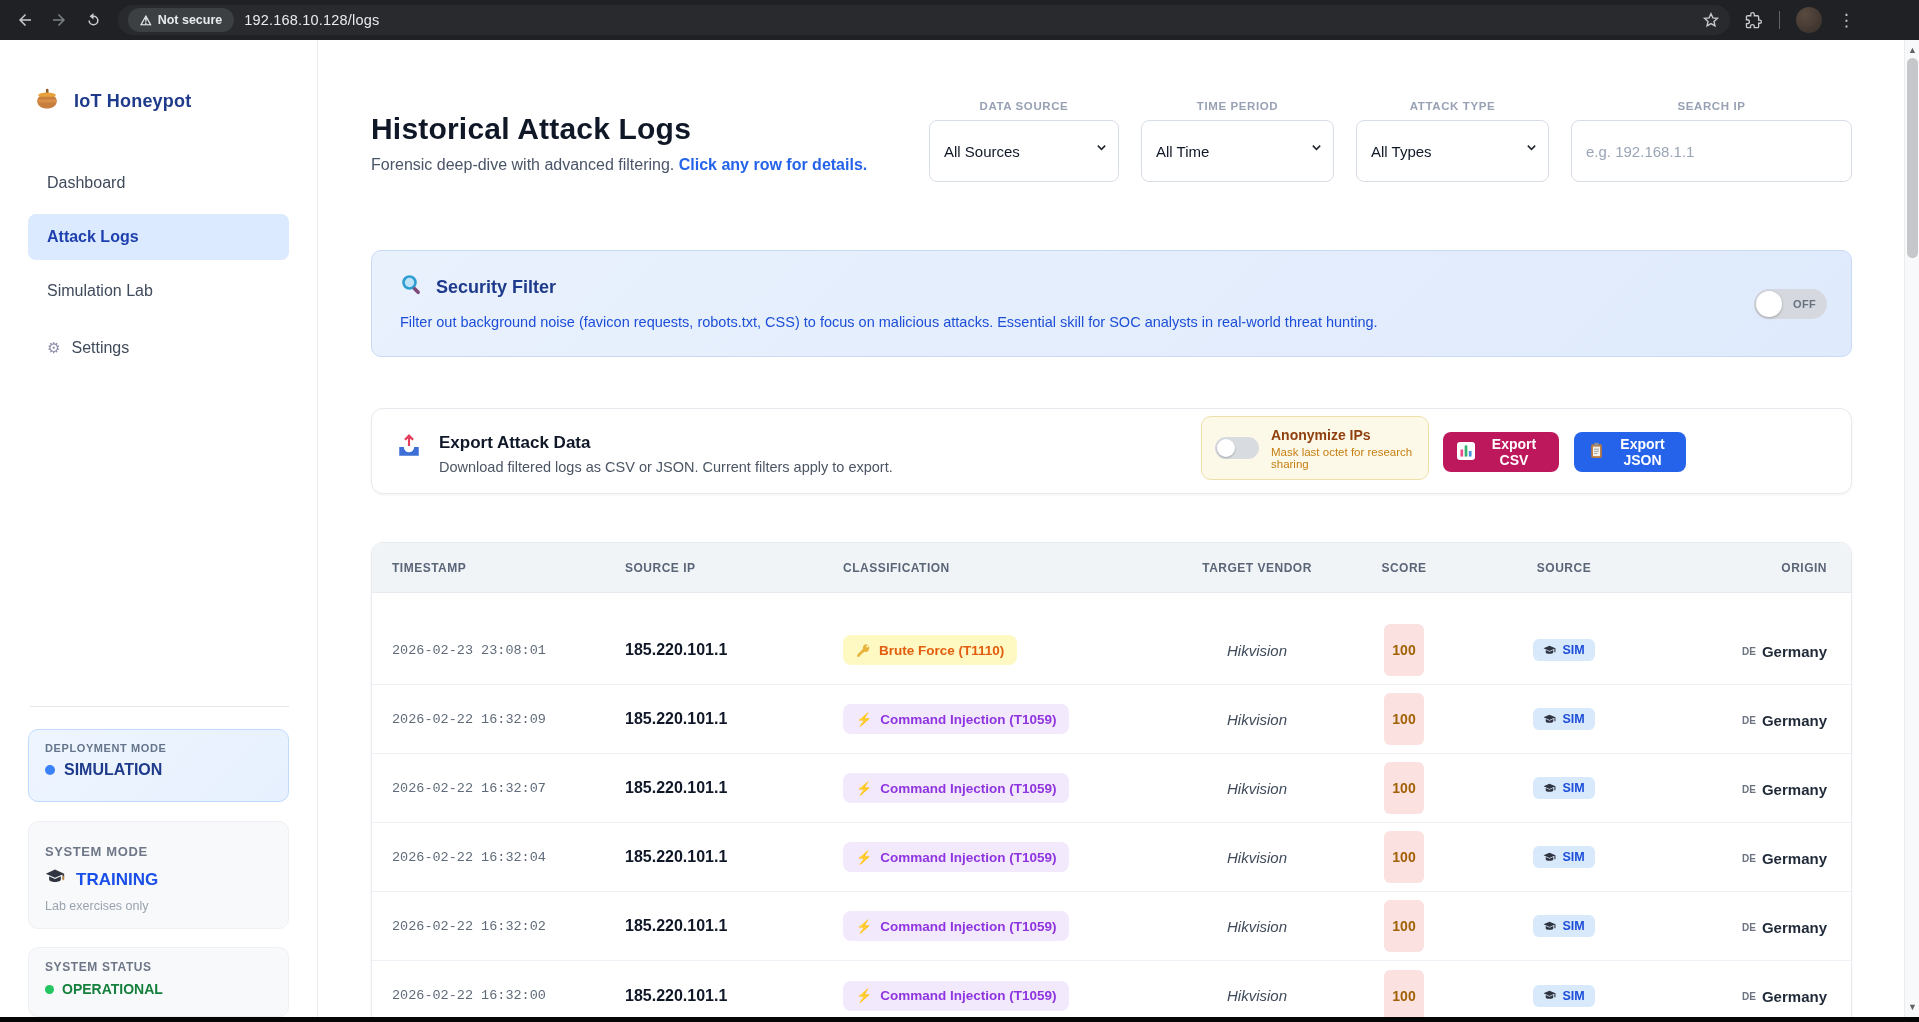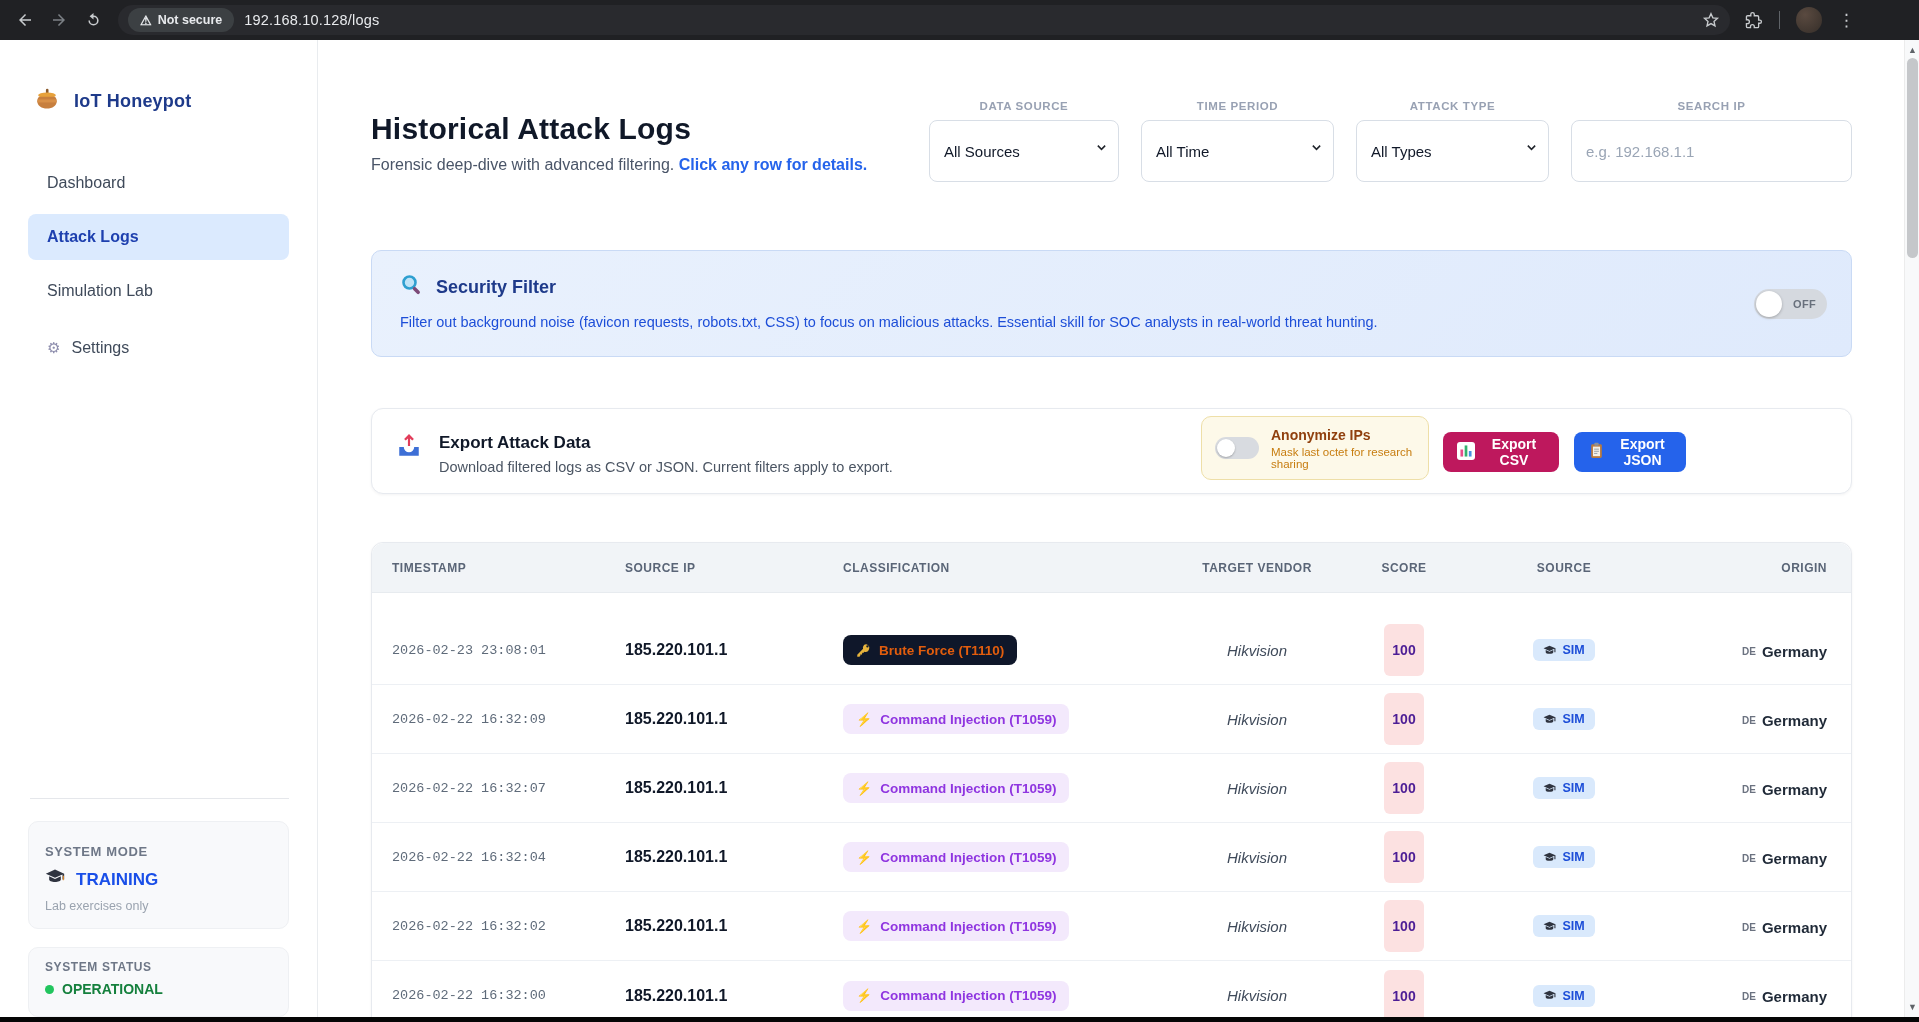--- a/index.html
+++ b/index.html
@@ -137,26 +137,26 @@
   .t-head .th { font-size:12px; font-weight:700; color:#5a6577; letter-spacing:.5px; }
   .c-center { text-align:center; } .c-right { text-align:right; }
   .t-body { padding-top:23px; }
   .t-row { height:69px; border-bottom:1px solid #edf0f4; cursor:pointer; }
   .t-row:last-child { border-bottom:none; }
   .cell-ts { font-family:"Liberation Mono","DejaVu Sans Mono",monospace;
     font-size:13.5px; color:#5f6b7a; }
   .cell-ip { font-size:16px; font-weight:800; color:#101828; }
   .badge { display:inline-flex; align-items:center; gap:8px; height:30px;
     padding:0 13px; border-radius:8px; font-size:13.5px; font-weight:700; }
-  .badge.brute-force { background:#0f172a; color:#e25d0d; }
+  .badge.brute-force { background:#fef9c3; color:#e25d0d; }
   .badge.command-injection { background:#f3e9fc; color:#8f35e0; }
   .badge .bolt { color:#f4842c; font-size:13px; }
   .cell-vendor { font-size:15px; font-style:italic; color:#3f4a5a; }
   .score-pill { display:inline-block; min-width:38px; padding:18px 8px; border-radius:6px;
-    background:#fce1e1; color:#4c1d95; font-size:14px; font-weight:800; text-align:left; }
+    background:#fce1e1; color:#a16207; font-size:14px; font-weight:800; text-align:left; }
   .src-pill { display:inline-flex; align-items:center; gap:6px; padding:4px 10px;
     border-radius:6px; background:#d9e9fc; color:#1d4ed8; font-size:12.5px; font-weight:800; }
   .origin-wrap { display:inline-flex; align-items:center; gap:6px; }
   .origin-code { font-size:10px; font-weight:700; color:#6b7280; }
   .origin-country { font-size:15px; font-weight:700; color:#1f2937; }
 </style>
 </head>
 <body>
 
 <div class="chrome">
@@ -225,20 +225,27 @@
         <span>Simulation Lab</span>
       </div>
       <div class="nav-item">
         <span class="gear">⚙</span>
         <span>Settings</span>
       </div>
     </div>
     <div class="side-spacer"></div>
     <div class="side-divider"></div>
 
+    <div class="side-card dep-card">
+      <div class="s-label">DEPLOYMENT MODE</div>
+      <div class="dep-value">
+        <span class="dot blue"></span>
+        <span>SIMULATION</span>
+      </div>
+    </div>
 
     <div class="side-card sys-card">
       <div class="s-label">SYSTEM MODE</div>
       <div class="sys-value">
         <span>
           <svg width="20" height="20" viewBox="0 0 24 24">
               <path fill="#2f3440" d="M12 3 1 8l11 5 9-4.1V15h2V8L12 3z"></path>
               <path fill="#2f3440" d="M5 11.2V15c0 1.7 3.1 3 7 3s7-1.3 7-3v-3.8l-7 3.2-7-3.2z"></path>
               <path fill="#f0932b" d="M21.4 10.6h1.2v5.2h-1.2z"></path>
             </svg>

